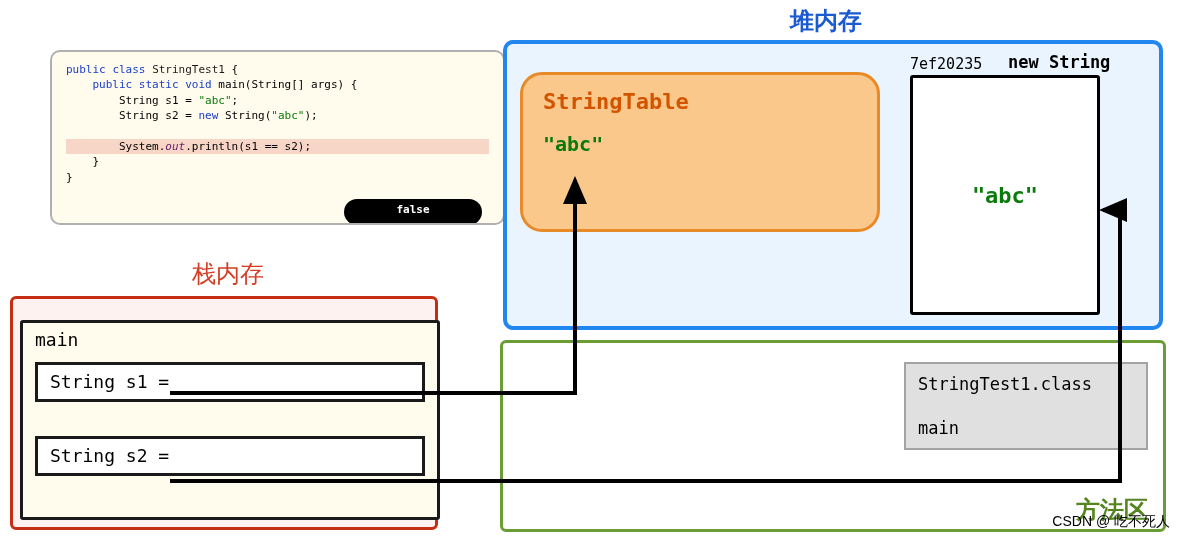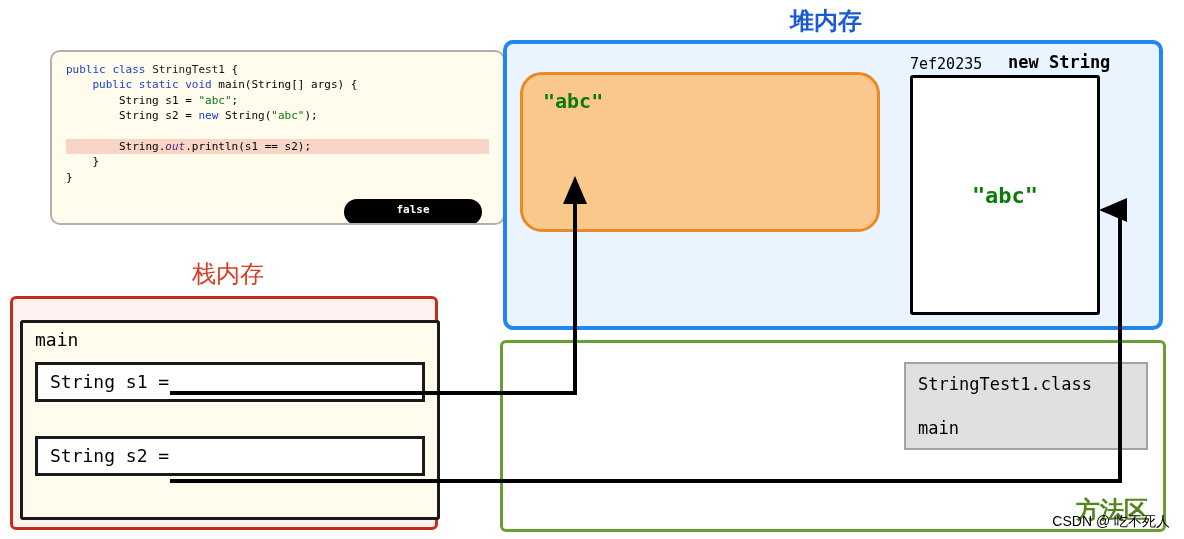--- a/index.html
+++ b/index.html
@@ -229,37 +229,38 @@
 </head>
 <body>
 <div class="canvas">
 
 <div class="code-block">
   <div class="code-line"><span class="kw">public</span> <span class="kw">class</span> <span class="cls">StringTest1</span><span> {</span></div>
   <div class="code-line"><span>    </span><span class="kw">public static void</span><span> main(String[] args) {</span></div>
   <div class="code-line"><span>        String s1 = </span><span class="str">"abc"</span><span>;</span></div>
   <div class="code-line"><span>        String s2 = </span><span class="kw">new</span><span> String(</span><span class="str">"abc"</span><span>);</span></div>
   <div class="code-line">&nbsp;</div>
-  <div class="code-line hl"><span>        String.</span><span class="it">out</span><span>.println(s1 == s2);</span></div>
+  <div class="code-line hl"><span>        System.</span><span class="it">out</span><span>.println(s1 == s2);</span></div>
   <div class="code-line"><span>    }</span></div>
   <div class="code-line"><span>}</span></div>
   <div class="output-tag">false</div>
 </div>
 
 <div class="stack-label">栈内存</div>
 <div class="stack-box"></div>
 <div class="frame">
   <div class="frame-title">main</div>
   <div class="var-row"><span>String s1 = </span></div>
   <div class="var-row" style="margin-top:34px;"><span>String s2 = </span></div>
 </div>
 
 <div class="heap-label">堆内存</div>
 <div class="heap-box"></div>
 <div class="string-table">
+  <div class="string-table-title">StringTable</div>
   <div class="string-table-val">"abc"</div>
 </div>
 <div class="addr-label">7ef20235</div>
 <div class="new-label">new String</div>
 <div class="new-string-box">
   <div class="new-string-val">"abc"</div>
 </div>
 
 <div class="method-box"></div>
 <div class="method-label">方法区</div>

